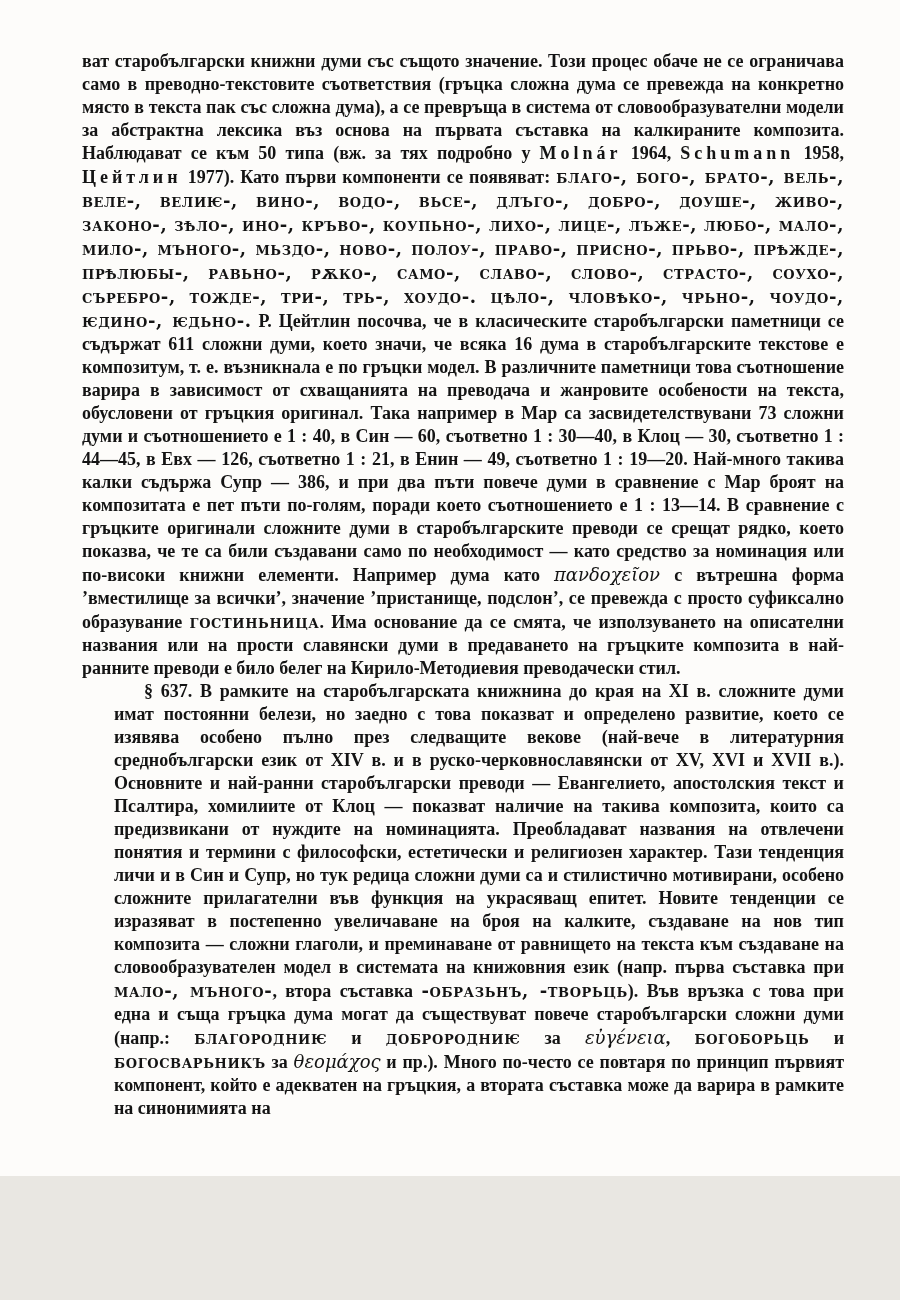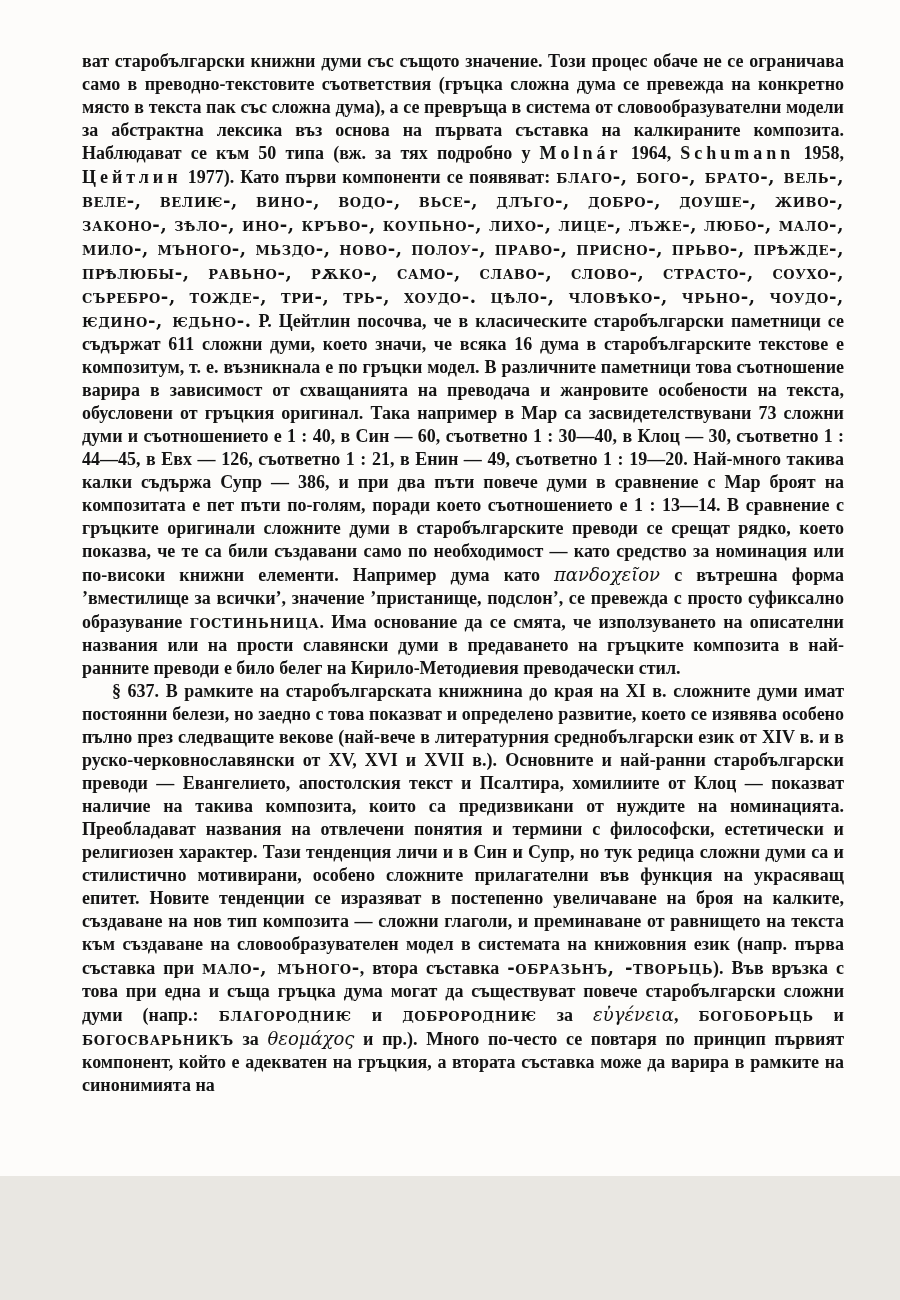--- a/index.html
+++ b/index.html
@@ -25,20 +25,21 @@
     line-height: 23px;
     font-weight: bold;
     text-align: justify;
   }
   .para {
     margin: 0;
     padding: 0;
   }
   .para.indent {
     text-indent: 30px;
+    margin-left: 32px;
   }
   
   .ocs {
     font-family: "DejaVu Serif", serif;
     font-variant: small-caps;
     letter-spacing: 0.6px;
     font-weight: bold;
   }
   
   .greek {

